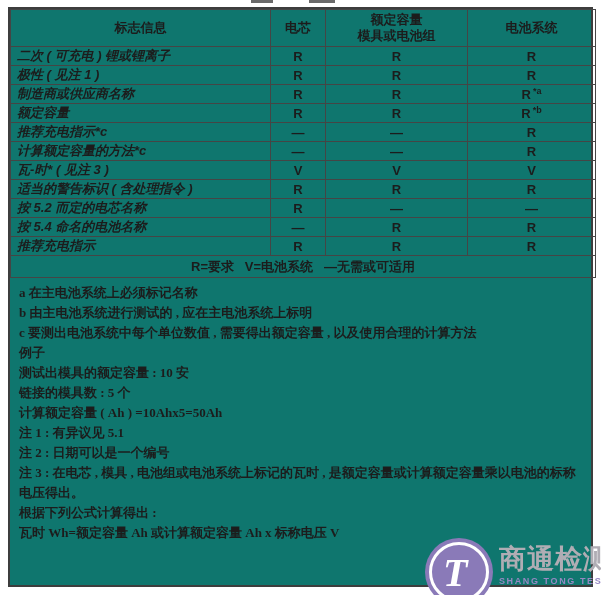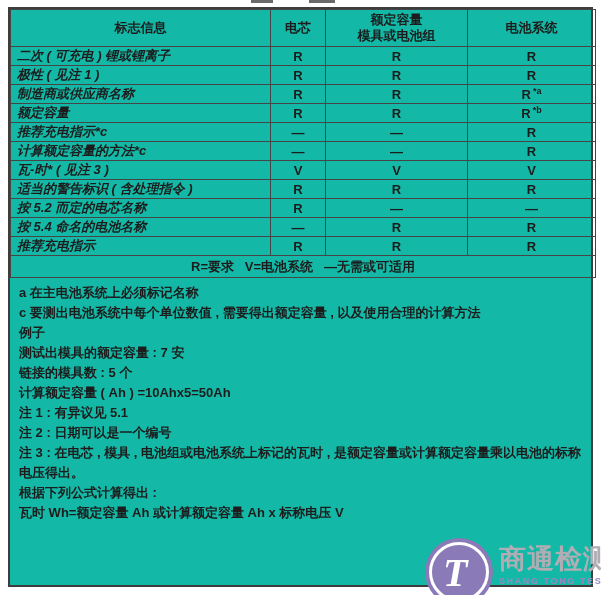--- a/index.html
+++ b/index.html
@@ -8,21 +8,21 @@
     font-family:"Liberation Sans","DejaVu Sans",sans-serif;
     color:#1c1c1c;
   }
   
   .cap-mark{position:absolute;top:0;height:3px;background:#6a6a6a;}
   .cap-mark.m1{left:251px;width:22px;}
   .cap-mark.m2{left:309px;width:26px;}
 
   .doc{
     position:absolute;left:8px;top:7px;width:585px;height:580px;
-    box-sizing:border-box;border:2px solid #3d3d3d;background:#14b8a6;
+    box-sizing:border-box;border:2px solid #3d3d3d;background:#0f766e;
   }
   table{border-collapse:collapse;width:100%;table-layout:fixed;}
   col.c1{width:260px;}
   col.c2{width:55px;}
   col.c3{width:142px;}
   col.c4{width:128px;}
   th,td{
     border:1px solid #454545;
     font-size:13px;font-weight:bold;color:#1c1c1c;
     padding:0;overflow:hidden;white-space:nowrap;
@@ -31,21 +31,21 @@
   tbody td{height:18px;}
   td.label{text-align:left;padding-left:6px;font-style:italic;}
   td.val{text-align:center;}
   td.val sup{font-size:9px;font-weight:bold;margin-left:2px;}
   tr.legend td{height:21px;text-align:center;white-space:pre;font-weight:bold;}
 
   .notes{
     padding:5px 9px 0 9px;
     font-size:13px;line-height:20px;font-weight:bold;color:#1c1c1c;
   }
-  .note-line{white-space:normal;}
+  .note-line{white-space:normal;font-family:Liberation Serif, serif;}
 
   
   .logo{
     position:absolute;left:424px;top:537px;z-index:5;
     display:flex;align-items:flex-start;
   }
   .logo-circle{flex:0 0 auto;display:block;}
   .logo-textcol{margin-left:5px;padding-top:8px;}
   .logo-cn{
     font-size:27px;line-height:28px;font-weight:bold;color:#b0adb4;
@@ -151,23 +151,24 @@
       </tbody>
     <tbody>
       <tr class="legend">
         <td colspan="4">R=要求   V=电池系统   —无需或可适用</td>
       </tr>
     </tbody>
   </table>
 
   <div class="notes" id="notes-box">
       <div class="note-line">a 在主电池系统上必须标记名称</div>
+      <div class="note-line">b 由主电池系统进行测试的 , 应在主电池系统上标明</div>
       <div class="note-line">c 要测出电池系统中每个单位数值 , 需要得出额定容量 , 以及使用合理的计算方法</div>
       <div class="note-line">例子</div>
-      <div class="note-line">测试出模具的额定容量 : 7 安</div>
+      <div class="note-line">测试出模具的额定容量 : 10 安</div>
       <div class="note-line">链接的模具数 : 5 个</div>
       <div class="note-line">计算额定容量 ( Ah ) =10Ahx5=50Ah</div>
       <div class="note-line">注 1 : 有异议见 5.1</div>
       <div class="note-line">注 2 : 日期可以是一个编号</div>
       <div class="note-line">注 3 : 在电芯 , 模具 , 电池组或电池系统上标记的瓦时 , 是额定容量或计算额定容量乘以电池的标称电压得出。</div>
       <div class="note-line">根据下列公式计算得出 :</div>
       <div class="note-line">瓦时 Wh=额定容量 Ah 或计算额定容量 Ah x  标称电压 V</div>
     </div>
 </div>
 

